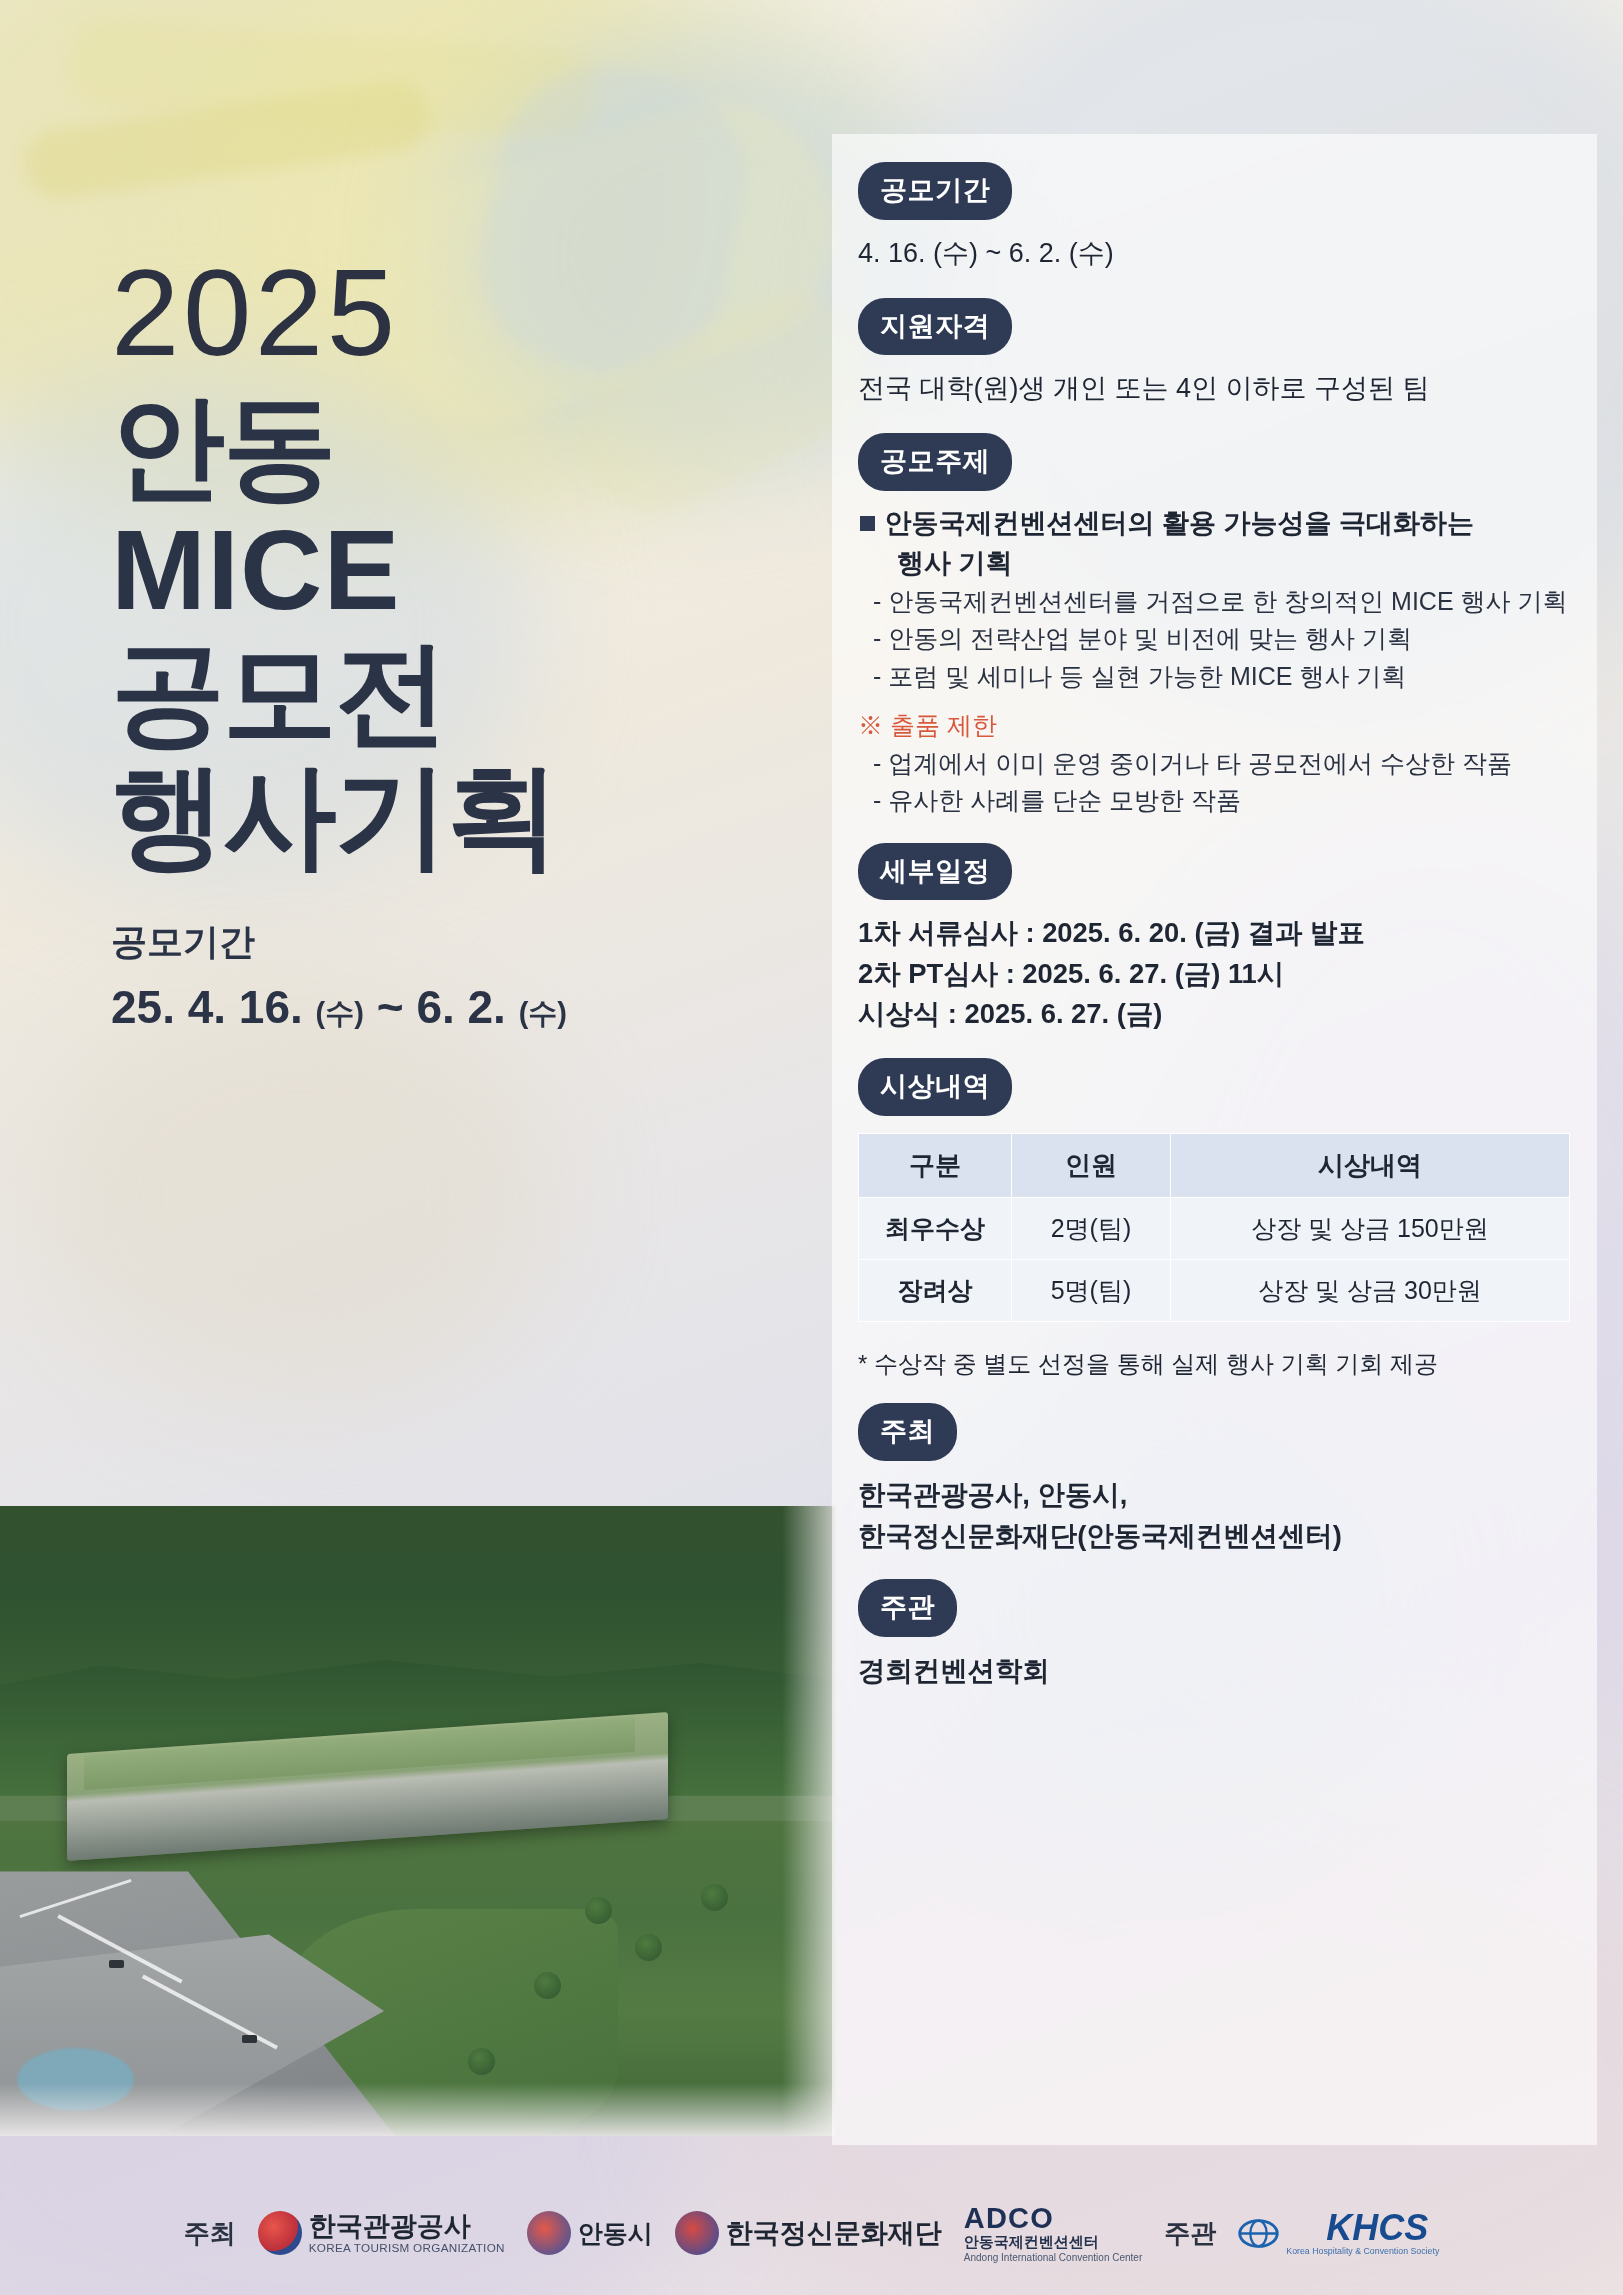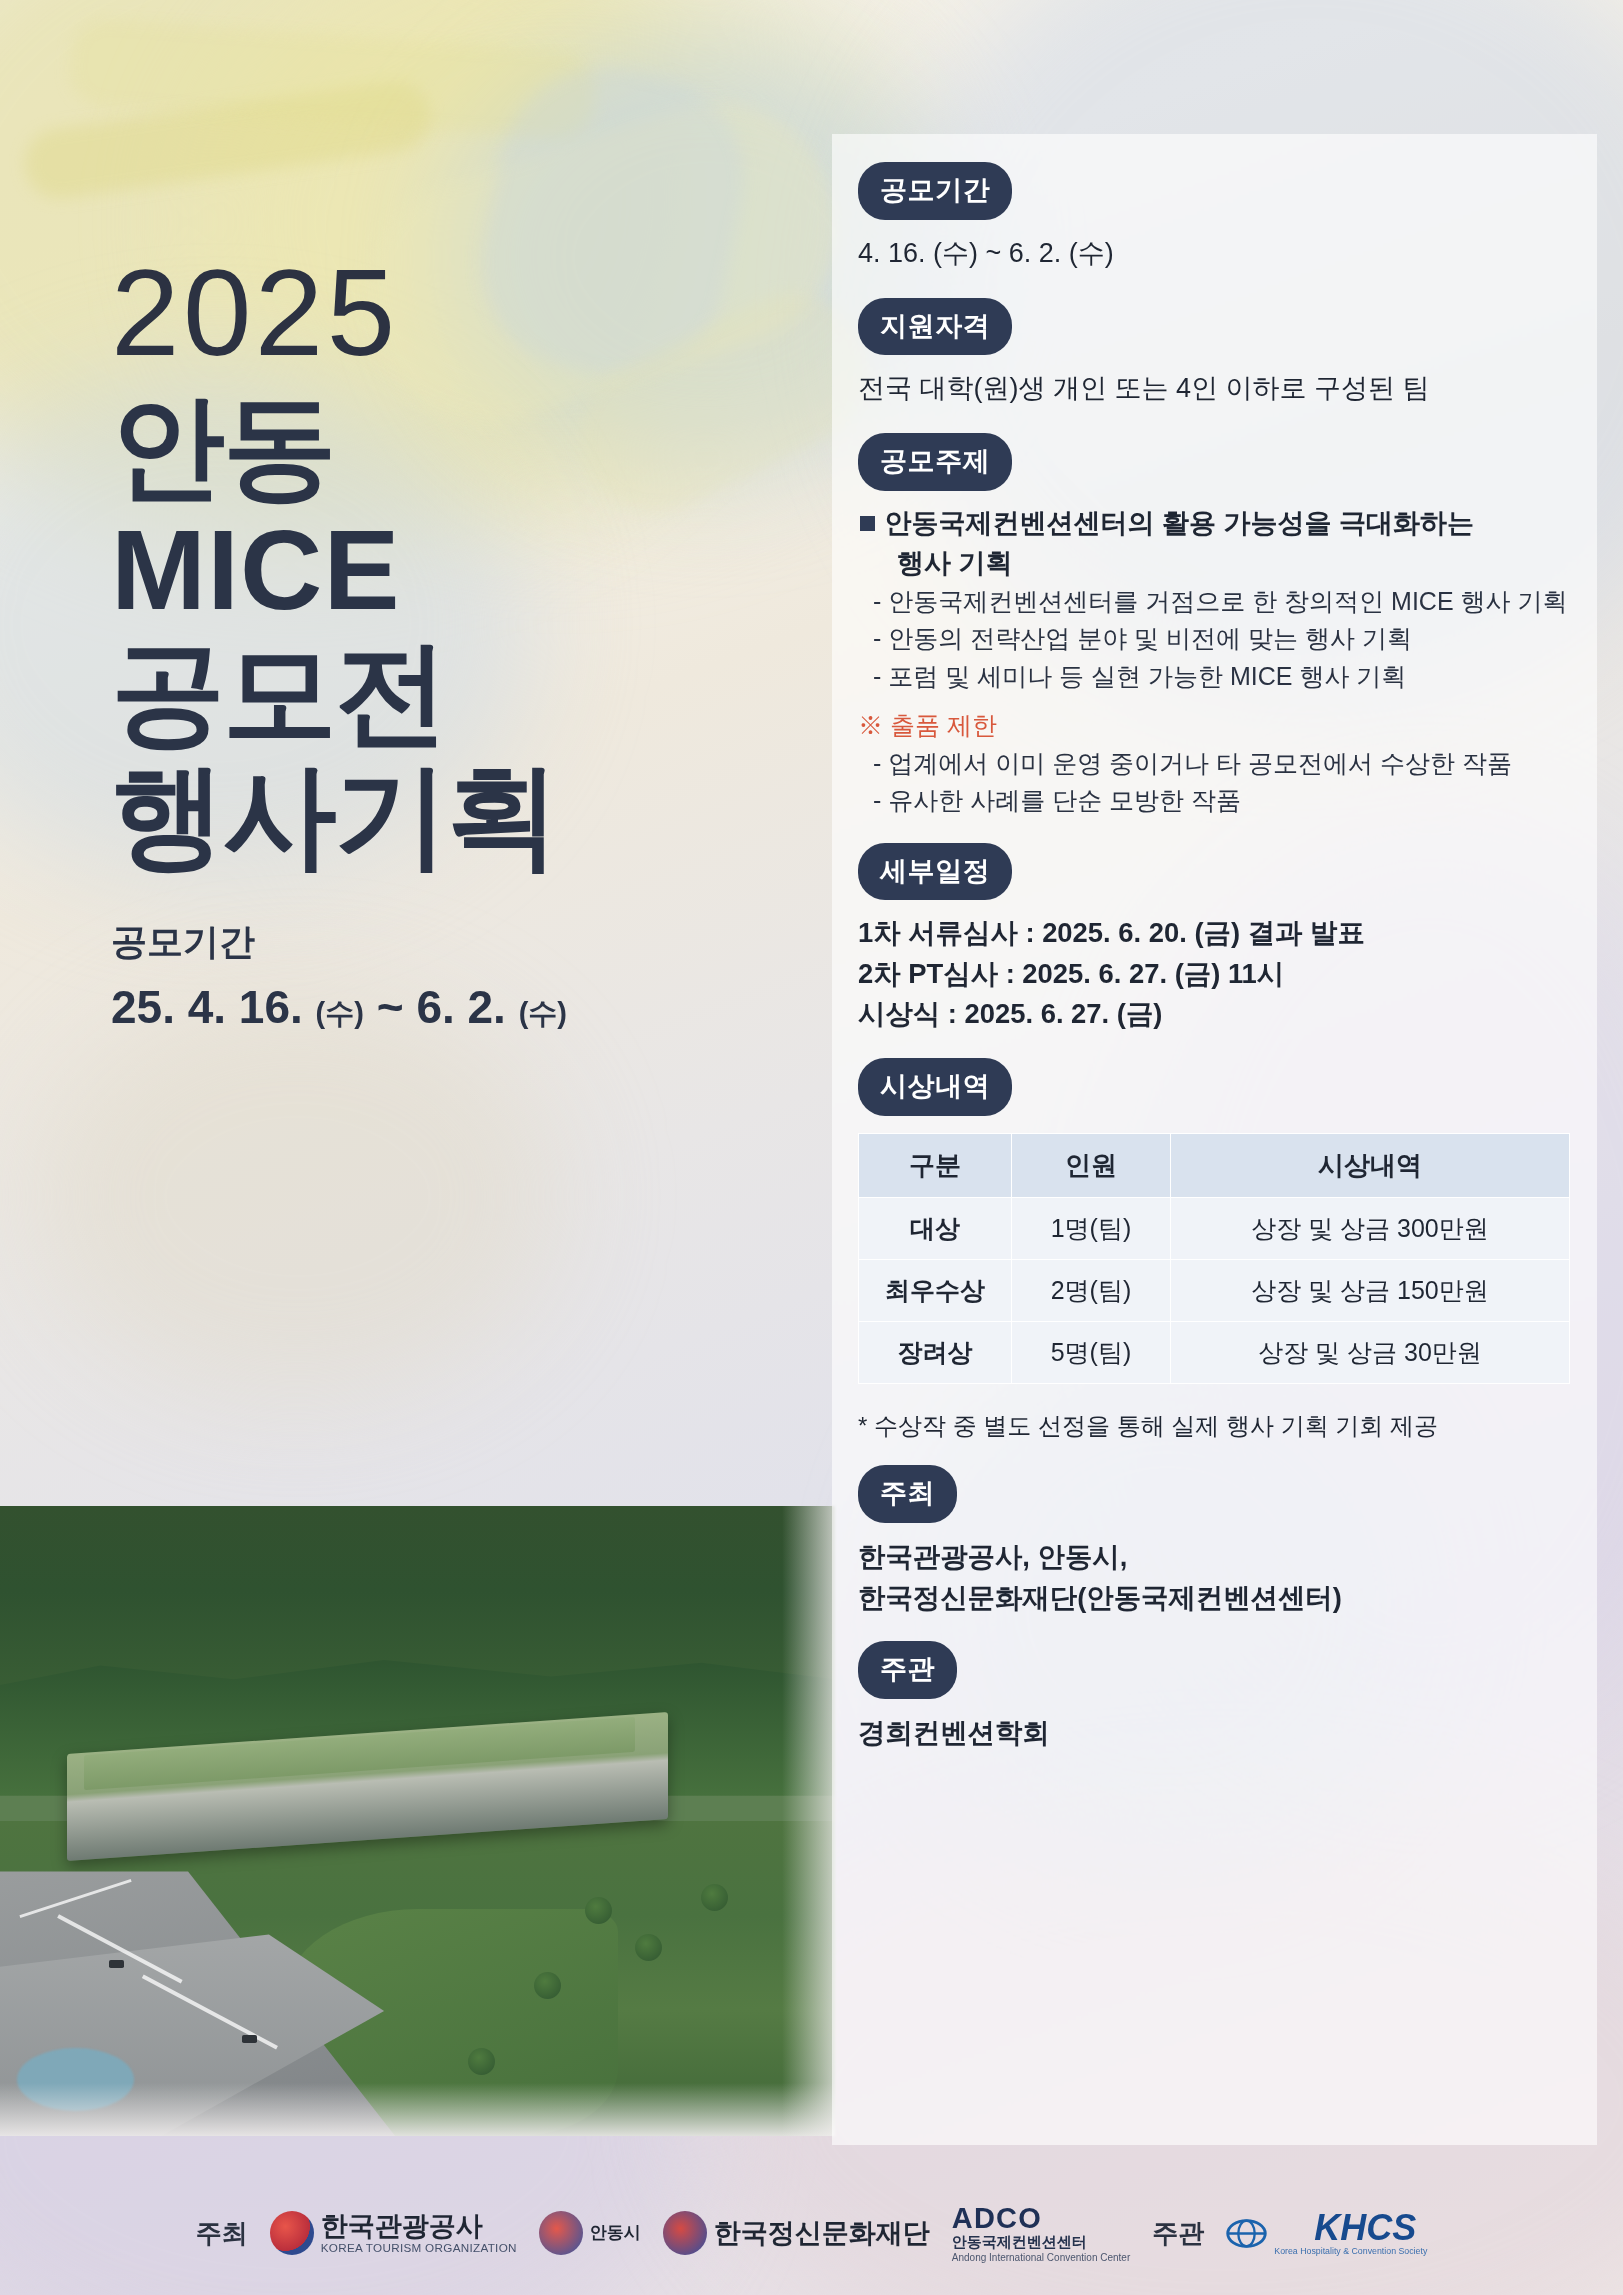--- a/index.html
+++ b/index.html
@@ -441,25 +441,20 @@
         <table class="prize">
           <thead>
             <tr>
               <th style="width:152px">구분</th>
               <th style="width:158px">인원</th>
               <th>시상내역</th>
             </tr>
           </thead>
           <tbody>
             <tr>
-              <td class="grp">대상</td>
-              <td>1명(팀)</td>
-              <td>상장 및 상금 300만원</td>
-            </tr>
-            <tr>
               <td class="grp">최우수상</td>
               <td>2명(팀)</td>
               <td>상장 및 상금 150만원</td>
             </tr>
             <tr>
               <td class="grp">장려상</td>
               <td>5명(팀)</td>
               <td>상장 및 상금 30만원</td>
             </tr>
           </tbody>
@@ -487,21 +482,21 @@
     <span class="logo">
       <span class="logo-mark lm-kto"></span>
       <span>
         <span class="logo-text-main">한국관광공사</span><br>
         <span class="logo-text-sub">KOREA TOURISM ORGANIZATION</span>
       </span>
     </span>
 
     <span class="logo">
       <span class="logo-mark lm-andong"></span>
-      <span class="logo-text-main" style="font-size:17px">안동시</span>
+      <span class="logo-text-main" style="font-size:25px">안동시</span>
     </span>
 
     <span class="logo">
       <span class="logo-mark lm-kscs"></span>
       <span class="logo-text-main">한국정신문화재단</span>
     </span>
 
     <span class="logo">
       <span>
         <span class="adco-main">ADCO</span><br>

